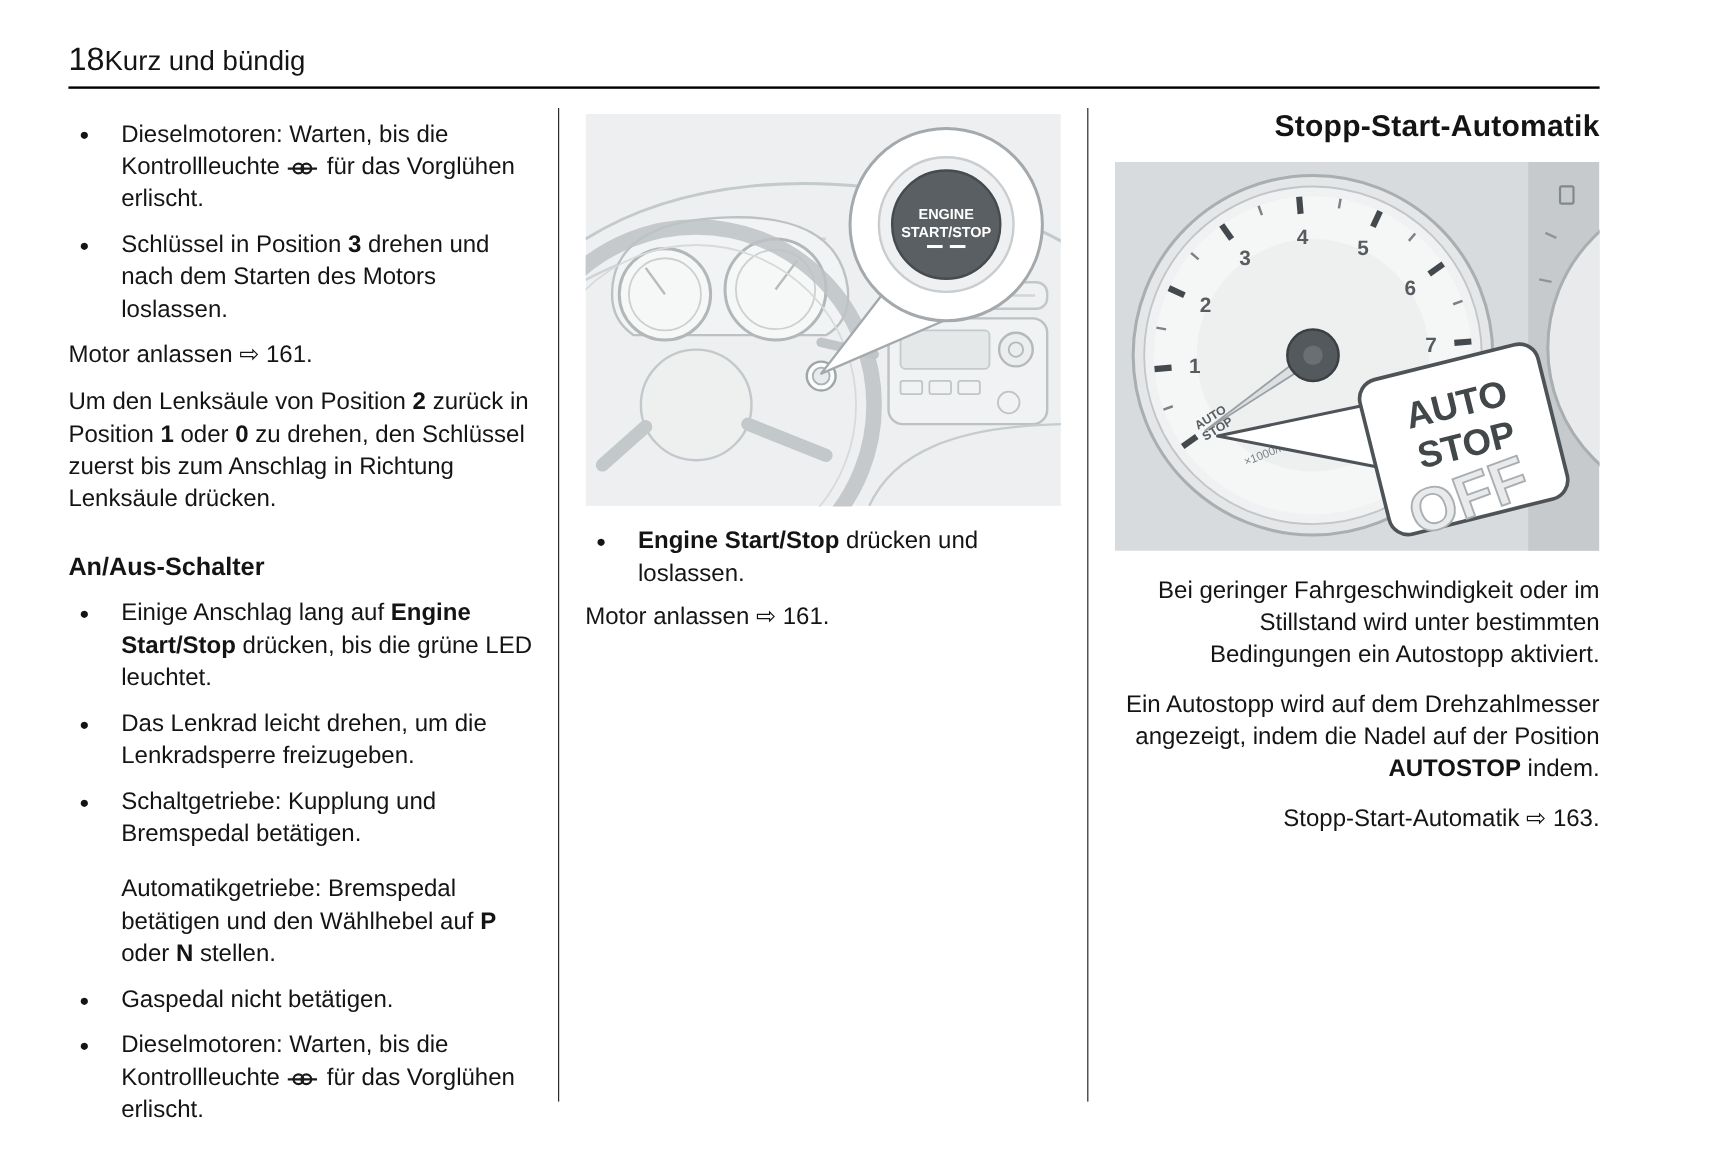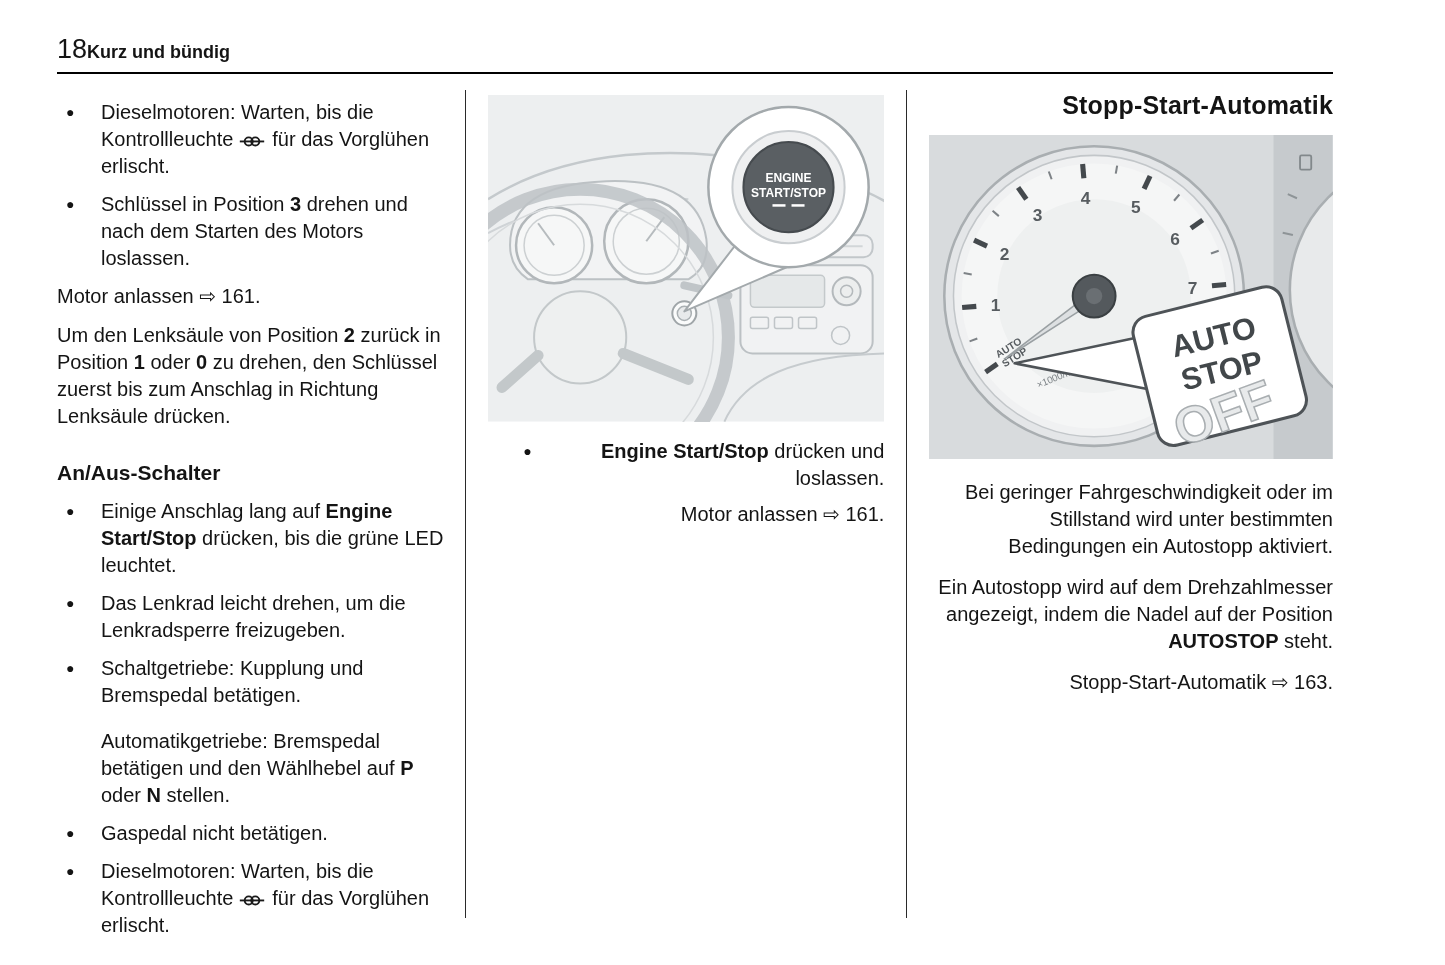--- a/index.html
+++ b/index.html
@@ -7,28 +7,28 @@
   body {
     width: 1445px; height: 965px;
     background: #ffffff; color: #141414;
     font-family: "Liberation Sans", sans-serif;
     overflow: hidden;
   }
   .page { position: relative; width: 1445px; height: 793px; }
 
   .page-header { display: flex; align-items: baseline; padding: 34px 0 0 57px; }
   .page-num { font-size: 27px; }
-  .page-title { font-size: 18px; font-weight: bold; margin-left: 60px; }
+  .page-title { font-size: 23px; font-weight: normal; margin-left: 60px; }
   .rule { border-top: 2px solid #000; margin: 7px 112px 0 57px; }
 
   .columns { display: flex; margin: 16px 112px 0 57px; }
   .vdiv { width: 1px; background: #2a2a2a; height: 828px; flex: 0 0 1px; }
   .col { font-size: 20px; line-height: 27px; }
   .col1 { width: 408px; padding-right: 18px; }
-  .col2 { width: 441px; padding: 0 22px; text-align: right; }
+  .col2 { width: 441px; padding: 0 22px; }
   .col3 { width: 426px; padding-left: 22px; text-align: right; }
 
   p { margin: 0; }
   .li { display: flex; margin-bottom: 11px; }
   .dot { flex: 0 0 44px; padding-left: 9px; font-size: 14px; line-height: 26px; }
   .para { margin-bottom: 12px; }
   .cont { margin: 19px 0 11px 44px; }
   .bd { font-weight: bold; }
 
   h2 { margin: 0; }
@@ -253,20 +253,20 @@
             </g>
             <g transform="translate(295,289) rotate(-20)">
               <text x="0" y="0" text-anchor="middle" font-size="50" font-weight="bold" fill="#e8eaeb" stroke="#a9aeb1" stroke-width="1.5">OFF</text>
             </g>
           </g>
         </svg>
       </figure>
 
       <p class="para">Bei geringer Fahrgeschwindigkeit oder im Stillstand wird unter bestimm­ten Bedingungen ein Autostopp akti­viert.</p>
 
-      <p class="para"><span>Ein Autostopp wird auf dem Dreh­zahlmesser angezeigt, indem die Nadel auf der Position </span><span class="bd">AUTOSTOP</span><span> steht.</span></p>
+      <p class="para"><span>Ein Autostopp wird auf dem Dreh­zahlmesser angezeigt, indem die Nadel auf der Position </span><span class="bd">AUTOSTOP</span><span> indem.</span></p>
 
       <p class="para"><span>Stopp-Start-Automatik </span><span class="ref">⇨ 163.</span></p>
 
     </section>
 
   </main>
 </div>
 
 </body></html>

